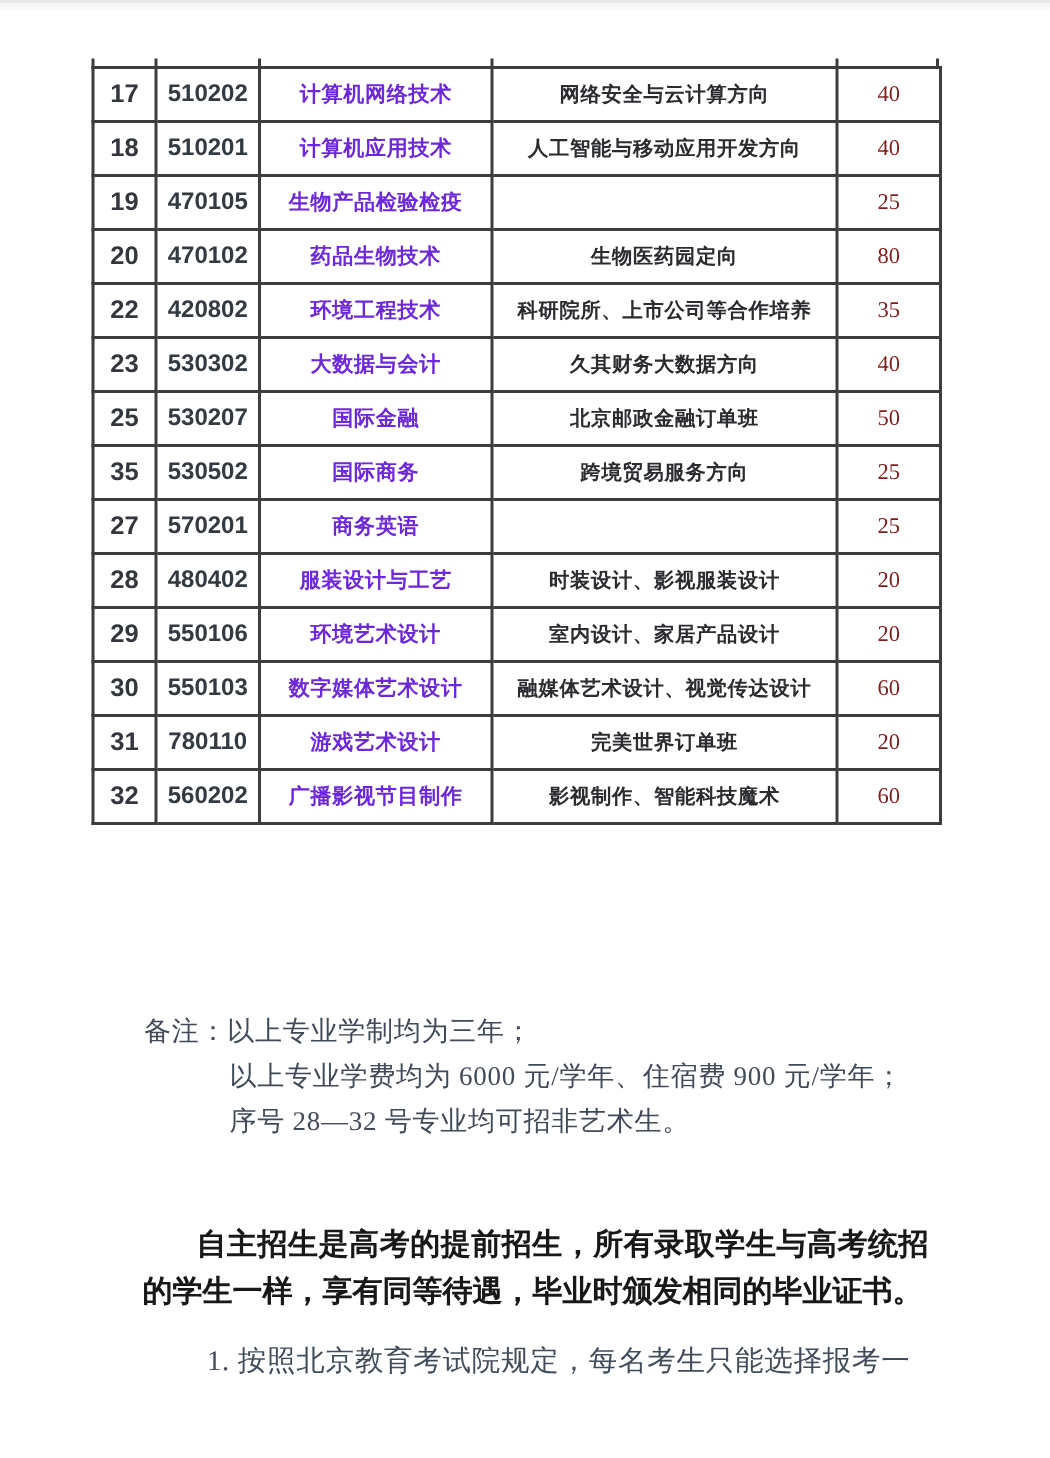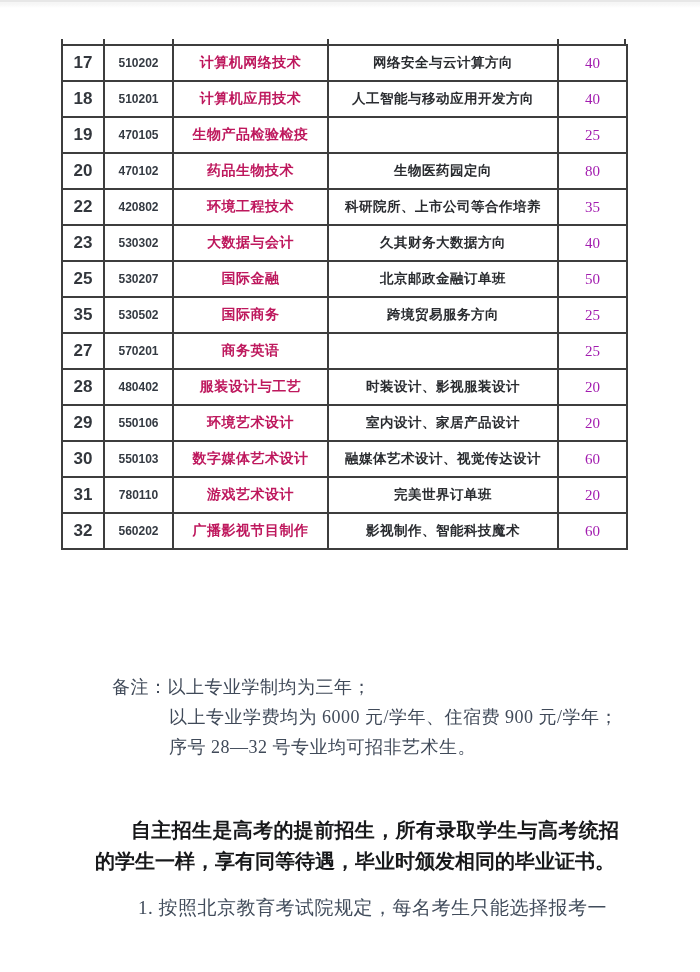--- a/index.html
+++ b/index.html
@@ -35,28 +35,28 @@
     text-align: center; vertical-align: middle;
     overflow: hidden; white-space: nowrap;
   }
   col.c-no      { width: 42px; }
   col.c-code    { width: 69px; }
   col.c-major   { width: 155px; }
   col.c-dir     { width: 230px; }
   col.c-quota   { width: 69px; }
 
   td.col-no    { font-size: 17px; font-weight: 700; color: #33373d; }
-  td.col-code  { font-size: 12px; font-weight: 600; color: #343a42; }
-  td.col-major { font-size: 14px; font-weight: 700; color: #be185d; letter-spacing: 0.5px; }
+  td.col-code  { font-size: 16px; font-weight: 600; color: #343a42; }
+  td.col-major { font-size: 14px; font-weight: 700; color: #6d28d9; letter-spacing: 0.5px; }
   td.col-dir   { font-size: 13.5px; font-weight: 700; color: #2a2c30; letter-spacing: 0.5px; }
-  td.col-quota { font-family: "Liberation Serif", serif; font-size: 15px; color: #a21caf; }
+  td.col-quota { font-family: "Liberation Serif", serif; font-size: 15px; color: #7f1d1d; }
 
   
   .remarks {
-    position: absolute; left: 112px; top: 672px; width: 540px;
+    position: absolute; left: 96px; top: 672px; width: 540px;
     font-family: "Liberation Serif", serif;
     font-size: 18px; line-height: 30px; color: #404a59;
     letter-spacing: 0.5px;
   }
   .remark-indent { padding-left: 57px; }
 
   
   .bold-para {
     position: absolute; left: 95px; top: 775px; width: 524px;
     font-family: "Liberation Sans", sans-serif;

